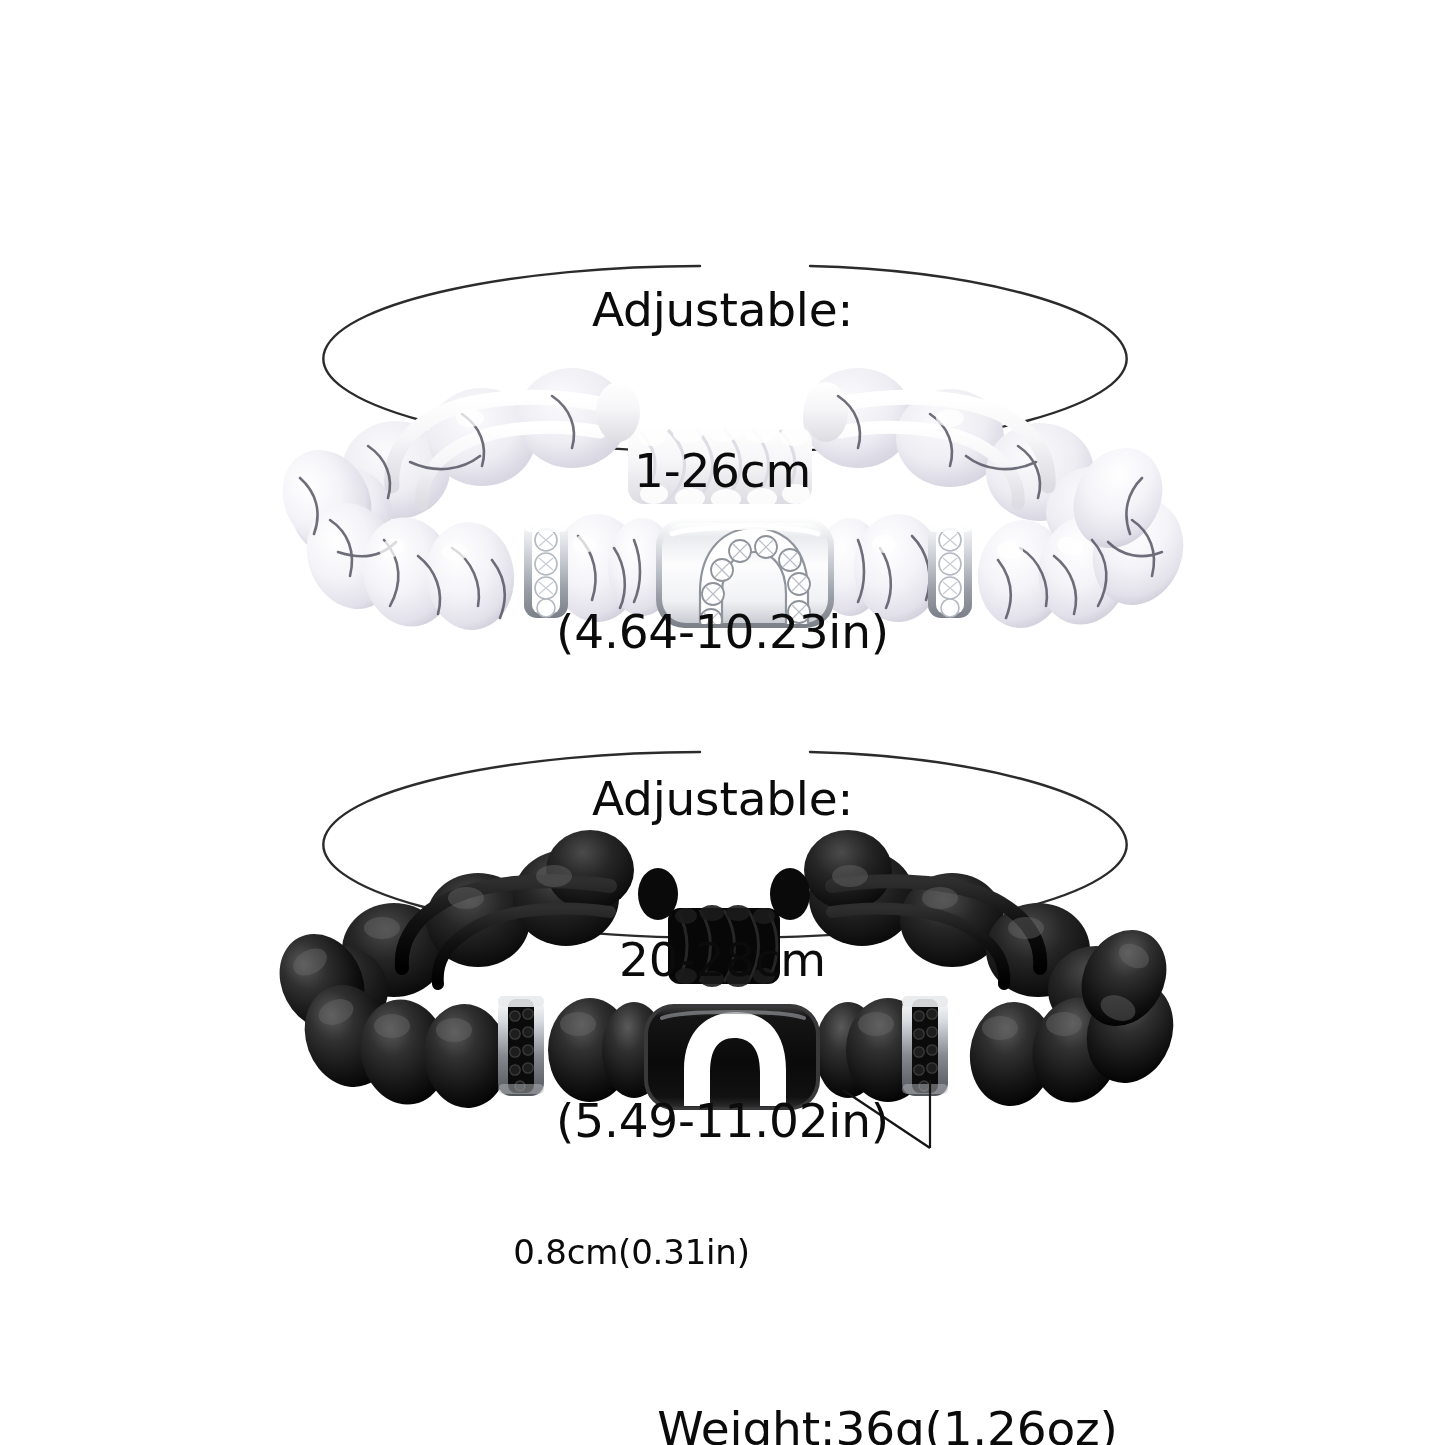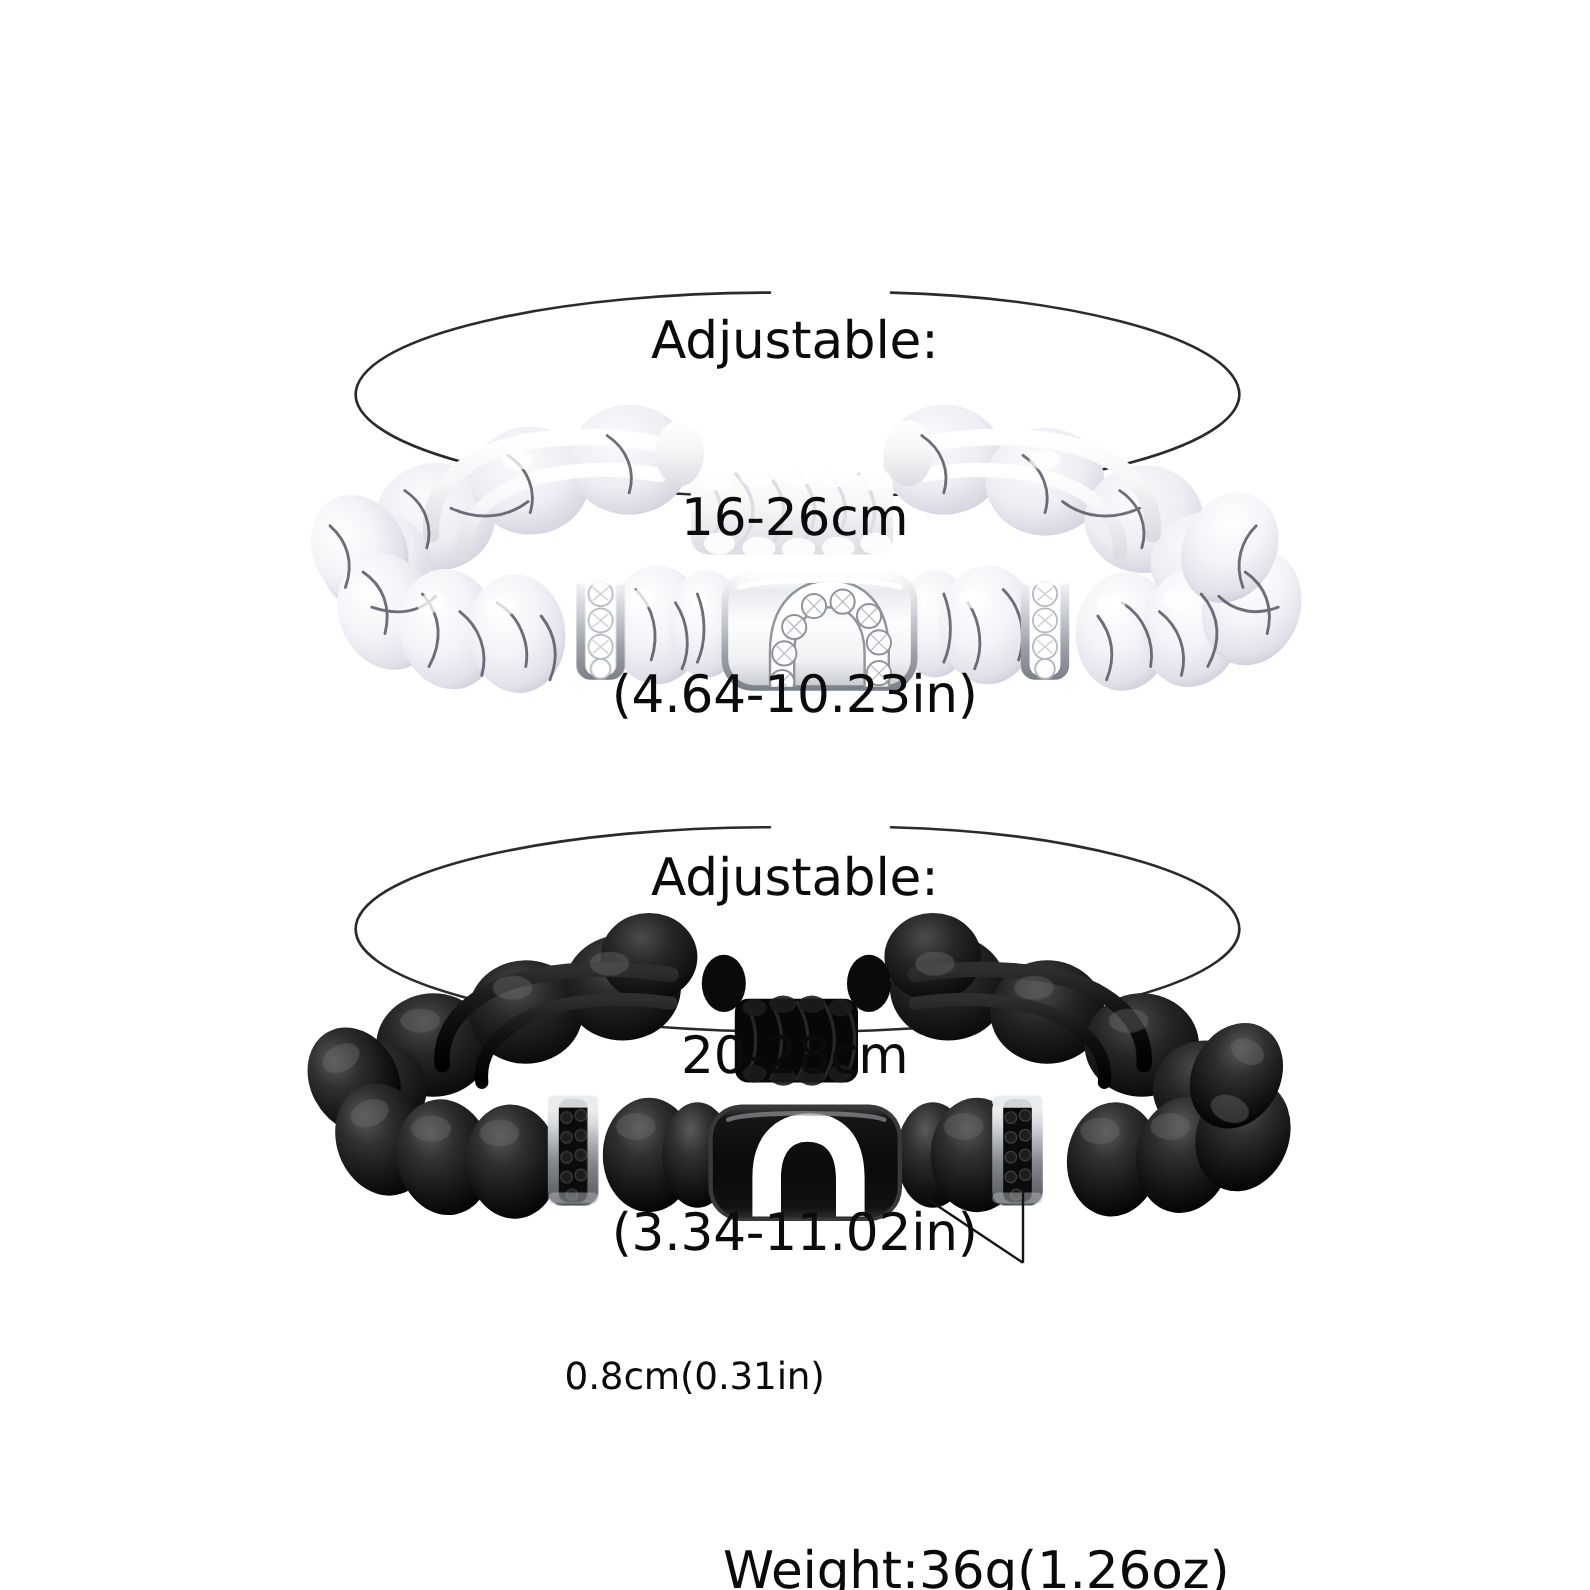--- a/index.html
+++ b/index.html
@@ -444,28 +444,28 @@
 
       <g stroke="#141414" stroke-width="2.2" fill="none">
         <path d="M 843,1090 L 930,1148"></path>
         <path d="M 930,1080 L 930,1148"></path>
       </g>
     </g>
   </svg>
 
   <div class="label" id="label-size-1">
     <span class="label-line">Adjustable:</span>
-    <span class="label-line">16-26cm</span>
+    <span class="label-line">1-26cm</span>
     <span class="label-line">(4.64-10.23in)</span>
   </div>
 
   <div class="label" id="label-size-2">
     <span class="label-line">Adjustable:</span>
     <span class="label-line">20-28cm</span>
-    <span class="label-line">(3.34-11.02in)</span>
+    <span class="label-line">(5.49-11.02in)</span>
   </div>
 
   <div class="label" id="label-bead">
     <span class="label-line">0.8cm(0.31in)</span>
   </div>
 
   <div class="label" id="label-weight">
     <span class="label-line">Weight:36g(1.26oz)</span>
   </div>
 

